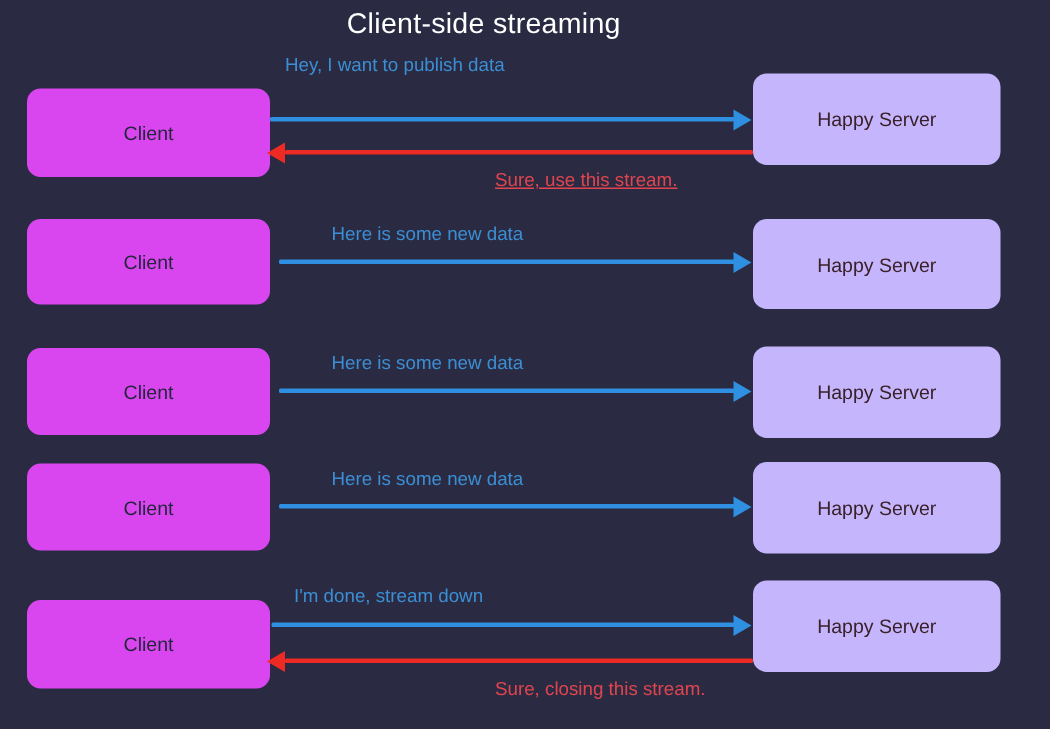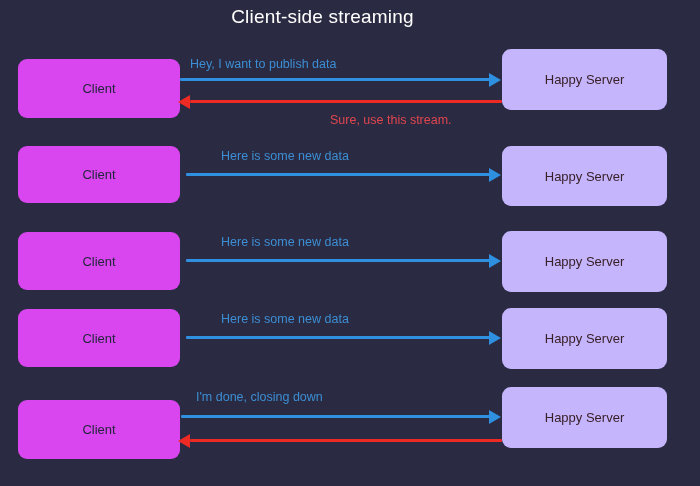--- a/index.html
+++ b/index.html
@@ -86,26 +86,26 @@
 <div id="canvas">
 
   <div id="title">Client-side streaming</div>
 
   <div class="node client" style="top:59px; height:59px;">
     <span>Client</span>
   </div>
   <div class="node server" style="top:49px; height:61px;">
     <span>Happy Server</span>
   </div>
-  <div class="msg-label blue" style="left:190px; top:57px;">Hey, I want to publish data</div>
+  <div class="msg-label blue" style="left:190px; top:36px;">Hey, I want to publish data</div>
   <div class="arrow-line blue" style="left:180px; top:78px; width:310px;"></div>
   <div class="arrow-head right blue" style="left:489px; top:73px;"></div>
   <div class="arrow-line red" style="left:190px; top:100px; width:312px;"></div>
   <div class="arrow-head left red" style="left:178px; top:95px;"></div>
-  <div class="msg-label red" style="left:330px; top:113px;">Sure, use this stream.</div>
+  <div class="msg-label red" style="left:330px; top:113px;text-decoration:underline;">Sure, use this stream.</div>
 
   <div class="node client" style="top:146px; height:57px;">
     <span>Client</span>
   </div>
   <div class="node server" style="top:146px; height:60px;">
     <span>Happy Server</span>
   </div>
   <div class="msg-label blue" style="left:221px; top:149px;">Here is some new data</div>
   <div class="arrow-line blue" style="left:186px; top:173px; width:304px;"></div>
   <div class="arrow-head right blue" style="left:489px; top:168px;"></div>
@@ -129,19 +129,20 @@
   <div class="msg-label blue" style="left:221px; top:312px;">Here is some new data</div>
   <div class="arrow-line blue" style="left:186px; top:336px; width:304px;"></div>
   <div class="arrow-head right blue" style="left:489px; top:331px;"></div>
 
   <div class="node client" style="top:400px; height:59px;">
     <span>Client</span>
   </div>
   <div class="node server" style="top:387px; height:61px;">
     <span>Happy Server</span>
   </div>
-  <div class="msg-label blue" style="left:196px; top:390px;">I'm done, closing down</div>
+  <div class="msg-label blue" style="left:196px; top:390px;">I'm done, stream down</div>
   <div class="arrow-line blue" style="left:181px; top:415px; width:309px;"></div>
   <div class="arrow-head right blue" style="left:489px; top:410px;"></div>
   <div class="arrow-line red" style="left:190px; top:439px; width:312px;"></div>
   <div class="arrow-head left red" style="left:178px; top:434px;"></div>
+  <div class="msg-label red" style="left:330px; top:452px;">Sure, closing this stream.</div>
 
 </div>
 
 </body></html>

